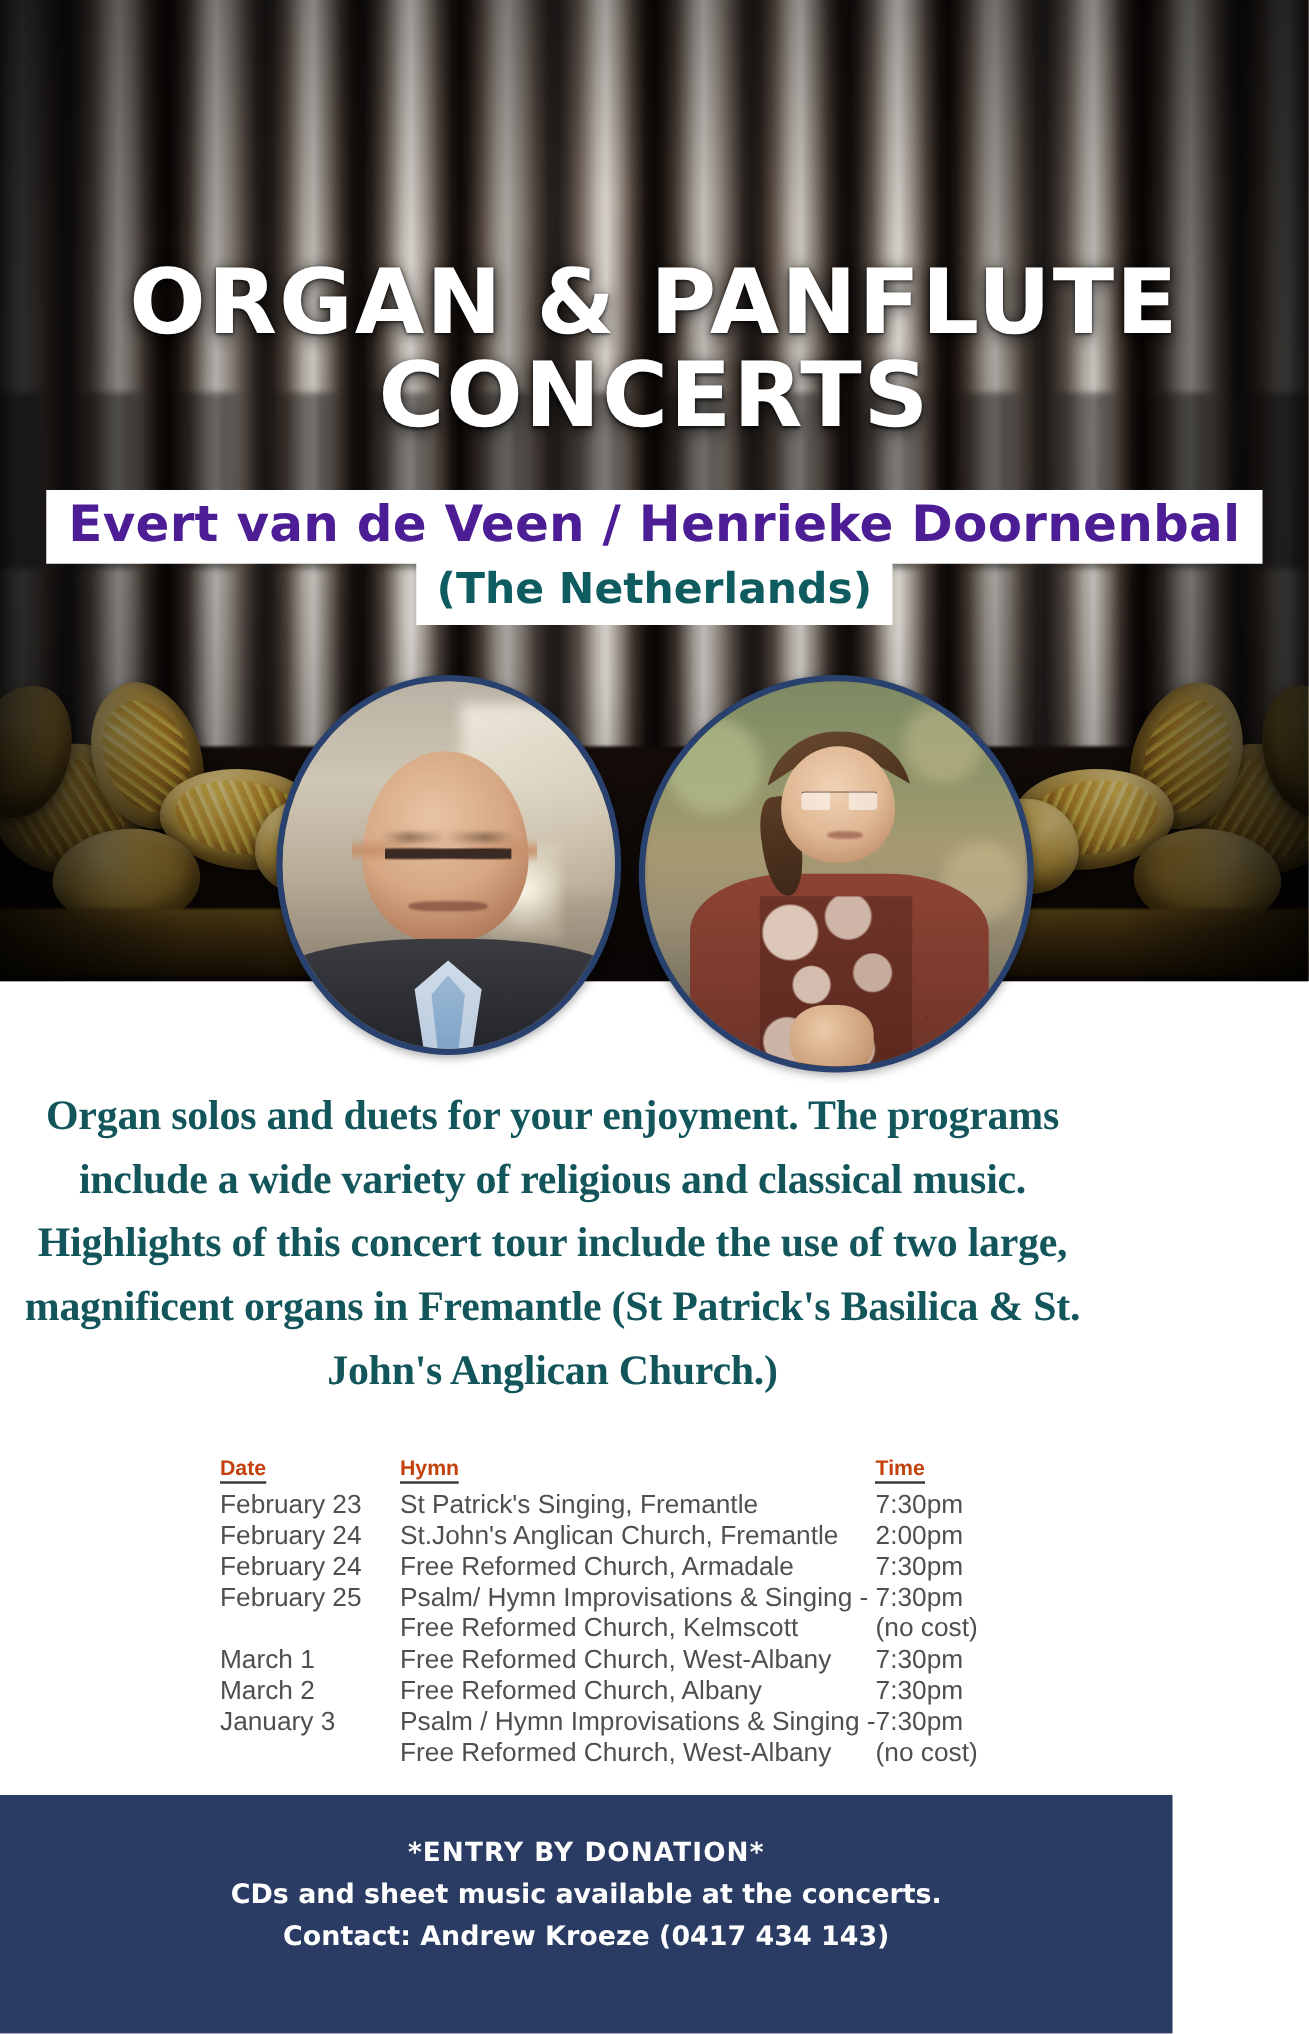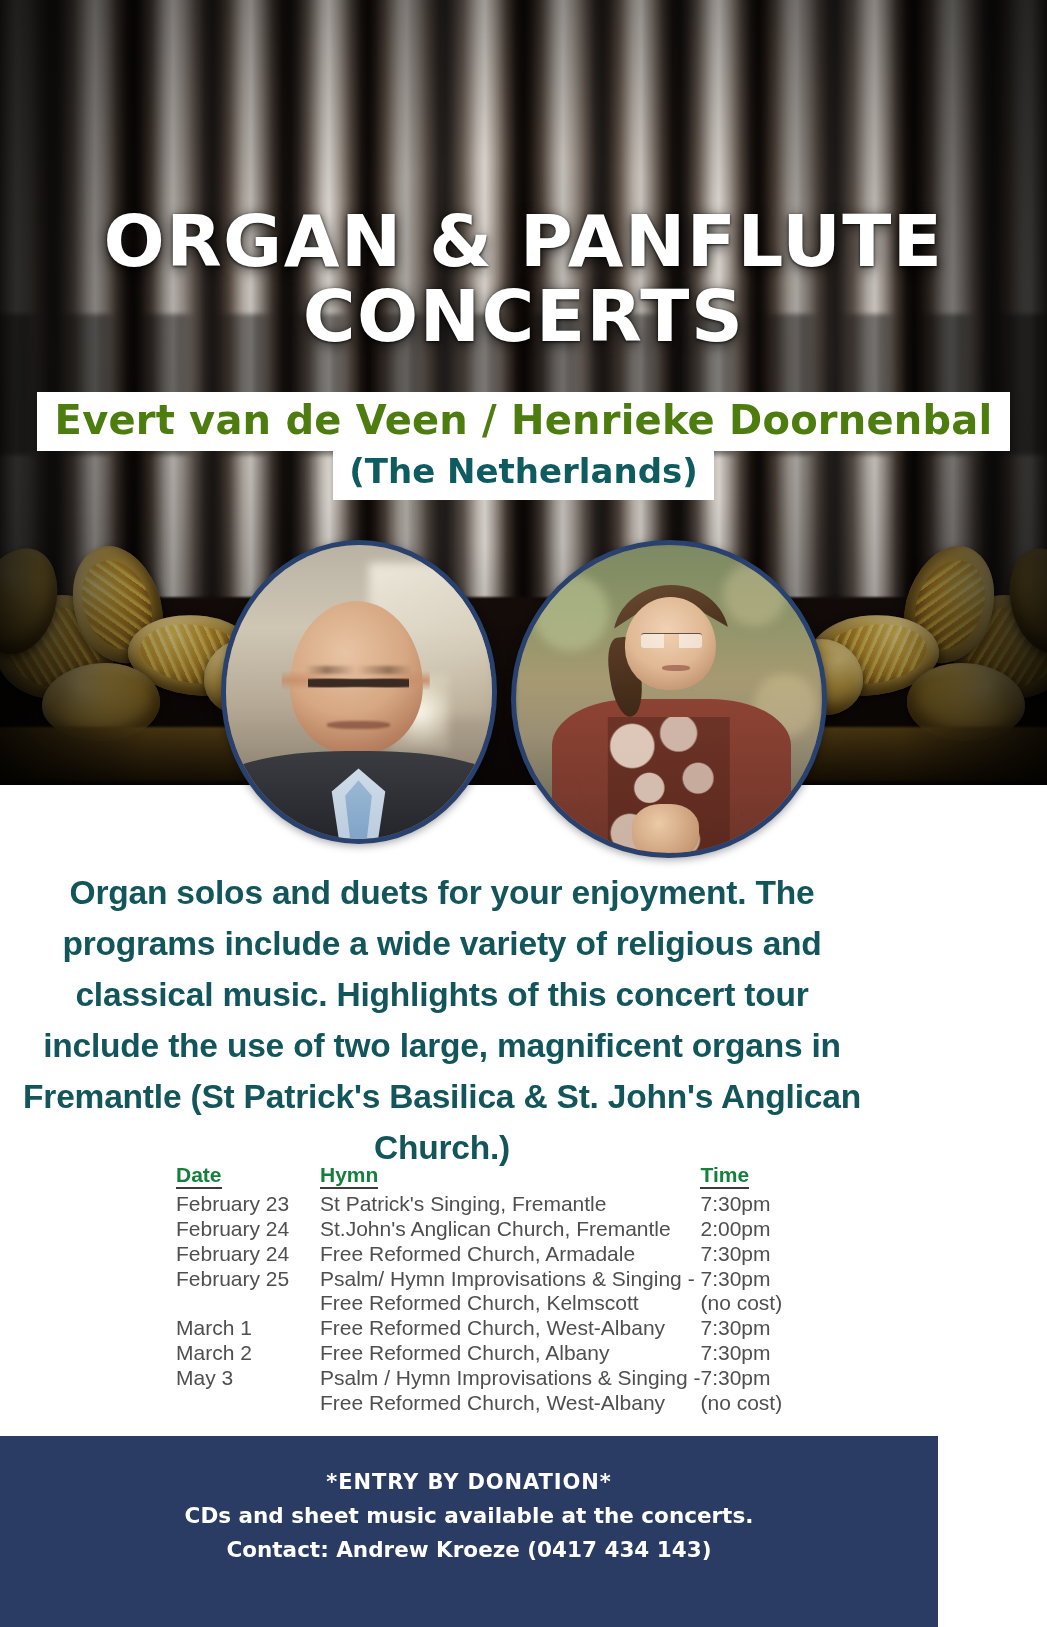--- a/index.html
+++ b/index.html
@@ -157,21 +157,21 @@
   .name-banner-wrap {
     position:absolute;
     left:0; top:392px;
     width:1047px;
     text-align:center;
     z-index:6;
   }
   .name-banner {
     display:inline-block;
     background:#ffffff;
-    color:#4d7c0f;
+    color:#4c1d95;
     font-family:"DejaVu Sans", sans-serif;
     font-weight:700;
     font-size:40px;
     line-height:1.22;
     letter-spacing:0.2px;
     padding:4px 18px 6px 18px;
     white-space:nowrap;
   }
   .country-banner-wrap {
     position:absolute;
@@ -389,44 +389,44 @@
   }
 
   
   .description {
     position:absolute;
     left:0; top:868px;
     width:884px;
     padding:0 14px;
     text-align:center;
     color:#12555a;
-    font-family:Liberation Sans, sans-serif;
+    font-family:Liberation Serif, serif;
     font-weight:700;
     font-size:33.5px;
     line-height:1.52;
     letter-spacing:-0.2px;
   }
 
   
   .schedule {
     position:absolute;
     left:176px; top:1163px;
     width:700px;
     color:#4a4a4a;
     font-family:"Liberation Sans", sans-serif;
     font-size:21px;
     line-height:24.3px;
   }
   .schedule table { border-collapse:collapse; width:100%; }
   .schedule th {
     text-align:left;
     font-weight:700;
-    color:#15803d;
+    color:#c2410c;
     padding:0 0 5px 0;
-    font-size:21px;
+    font-size:17px;
   }
   .schedule th span { border-bottom:2px solid #3c3c3c; padding-bottom:1px; }
   .schedule td {
     text-align:left;
     vertical-align:top;
     padding:0 0 0.5px 0;
     color:#4f4f4f;
     white-space:nowrap;
   }
   .col-date  { width:144px; }
@@ -593,21 +593,21 @@
           <td class="col-date">March 1</td>
           <td class="col-venue">Free Reformed Church, West-Albany</td>
           <td class="col-time">7:30pm</td>
         </tr>
         <tr>
           <td class="col-date">March 2</td>
           <td class="col-venue">Free Reformed Church, Albany</td>
           <td class="col-time">7:30pm</td>
         </tr>
         <tr>
-          <td class="col-date">May 3</td>
+          <td class="col-date">January 3</td>
           <td class="col-venue">Psalm / Hymn Improvisations &amp; Singing -</td>
           <td class="col-time">7:30pm</td>
         </tr>
         <tr>
           <td class="col-date"></td>
           <td class="col-venue">Free Reformed Church, West-Albany</td>
           <td class="col-time">(no cost)</td>
         </tr>
       </tbody>
     </table>

